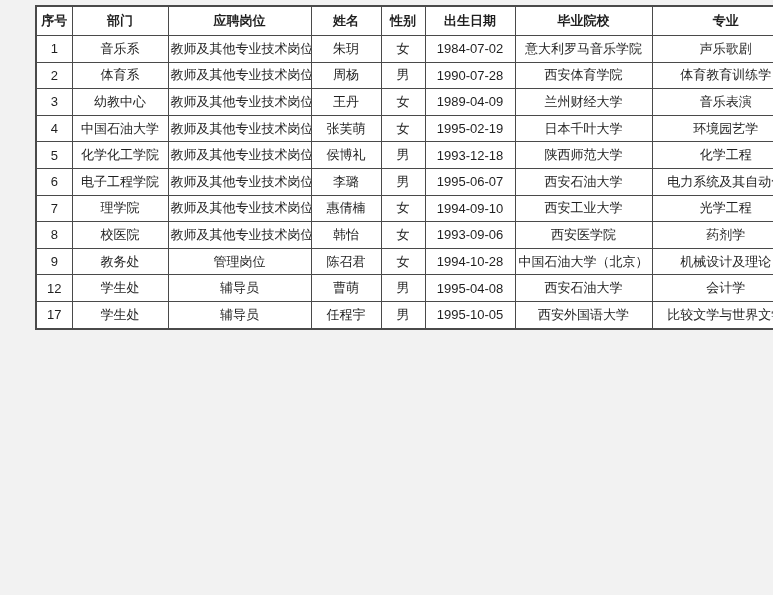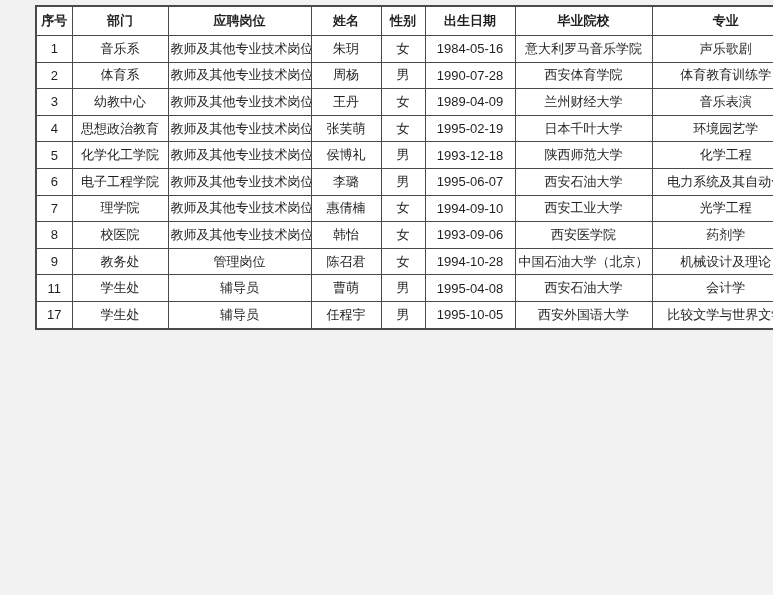--- a/index.html
+++ b/index.html
@@ -71,21 +71,21 @@
         <th>专业</th>
       </tr>
     </thead>
     <tbody>
   <tr>
     <td>1</td>
     <td>音乐系</td>
     <td>教师及其他专业技术岗位</td>
     <td>朱玥</td>
     <td>女</td>
-    <td>1984-05-16</td>
+    <td>1984-07-02</td>
     <td>意大利罗马音乐学院</td>
     <td>声乐歌剧</td>
   </tr>
 
   <tr>
     <td>2</td>
     <td>体育系</td>
     <td>教师及其他专业技术岗位</td>
     <td>周杨</td>
     <td>男</td>
@@ -100,21 +100,21 @@
     <td>教师及其他专业技术岗位</td>
     <td>王丹</td>
     <td>女</td>
     <td>1989-04-09</td>
     <td>兰州财经大学</td>
     <td>音乐表演</td>
   </tr>
 
   <tr>
     <td>4</td>
-    <td>思想政治教育</td>
+    <td>中国石油大学</td>
     <td>教师及其他专业技术岗位</td>
     <td>张芙萌</td>
     <td>女</td>
     <td>1995-02-19</td>
     <td>日本千叶大学</td>
     <td>环境园艺学</td>
   </tr>
 
   <tr>
     <td>5</td>
@@ -166,21 +166,21 @@
     <td>管理岗位</td>
     <td>陈召君</td>
     <td>女</td>
     <td>1994-10-28</td>
     <td>中国石油大学（北京）</td>
     <td>机械设计及理论</td>
   </tr>
 
 
   <tr>
-    <td>11</td>
+    <td>12</td>
     <td>学生处</td>
     <td>辅导员</td>
     <td>曹萌</td>
     <td>男</td>
     <td>1995-04-08</td>
     <td>西安石油大学</td>
     <td>会计学</td>
   </tr>
 
 

